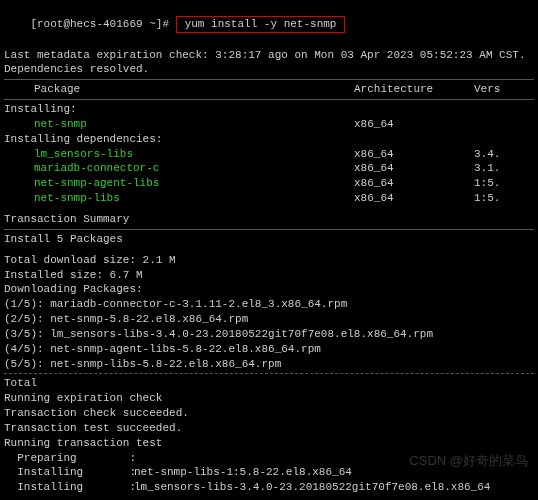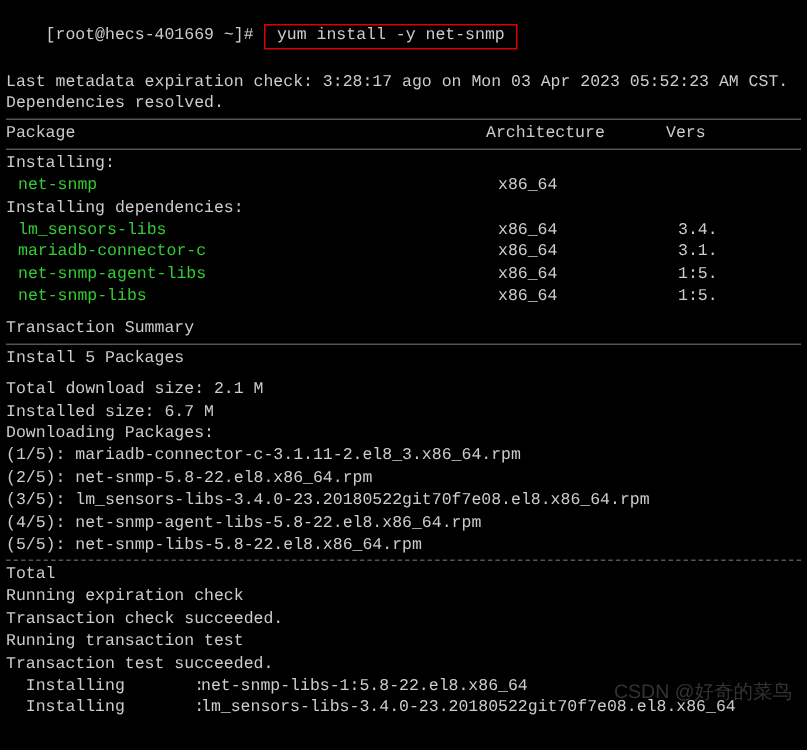--- a/index.html
+++ b/index.html
@@ -30,20 +30,21 @@
   }
   .green { color: #3c3; }
   .hr {
     border-top: 1px solid #555;
     margin: 2px 0;
     height: 0;
   }
   .row {
     display: flex;
     white-space: pre;
+    justify-content: flex-end;
   }
   .col-pkg { width: 320px; }
   .col-arch { width: 120px; }
   .col-ver { width: 60px; }
   .indent1 { padding-left: 8px; }
   .tx-row { display: flex; }
   .tx-label { width: 130px; white-space: pre; }
   .tx-val { flex: 1; white-space: pre; }
   .watermark {
     position: absolute;
@@ -95,25 +96,26 @@
       <div>(2/5): net-snmp-5.8-22.el8.x86_64.rpm</div>
       <div>(3/5): lm_sensors-libs-3.4.0-23.20180522git70f7e08.el8.x86_64.rpm</div>
       <div>(4/5): net-snmp-agent-libs-5.8-22.el8.x86_64.rpm</div>
       <div>(5/5): net-snmp-libs-5.8-22.el8.x86_64.rpm</div>
     </div>
   <div class="hr" style="border-top:1px dashed #555"></div>
   <div>Total</div>
   <div id="tx-list">
       <div>Running expiration check</div>
       <div>Transaction check succeeded.</div>
+      <div>Transaction test succeeded.</div>
       <div>Running transaction test</div>
-      <div>Transaction test succeeded.</div>
     </div>
   <div id="steps-list">
       <div class="tx-row">
+        <span class="tx-label">  Preparing        : </span>
         <span class="tx-val"></span>
       </div>
       <div class="tx-row">
         <span class="tx-label">  Installing       : </span>
         <span class="tx-val">net-snmp-libs-1:5.8-22.el8.x86_64</span>
       </div>
       <div class="tx-row">
         <span class="tx-label">  Installing       : </span>
         <span class="tx-val">lm_sensors-libs-3.4.0-23.20180522git70f7e08.el8.x86_64</span>
       </div>

